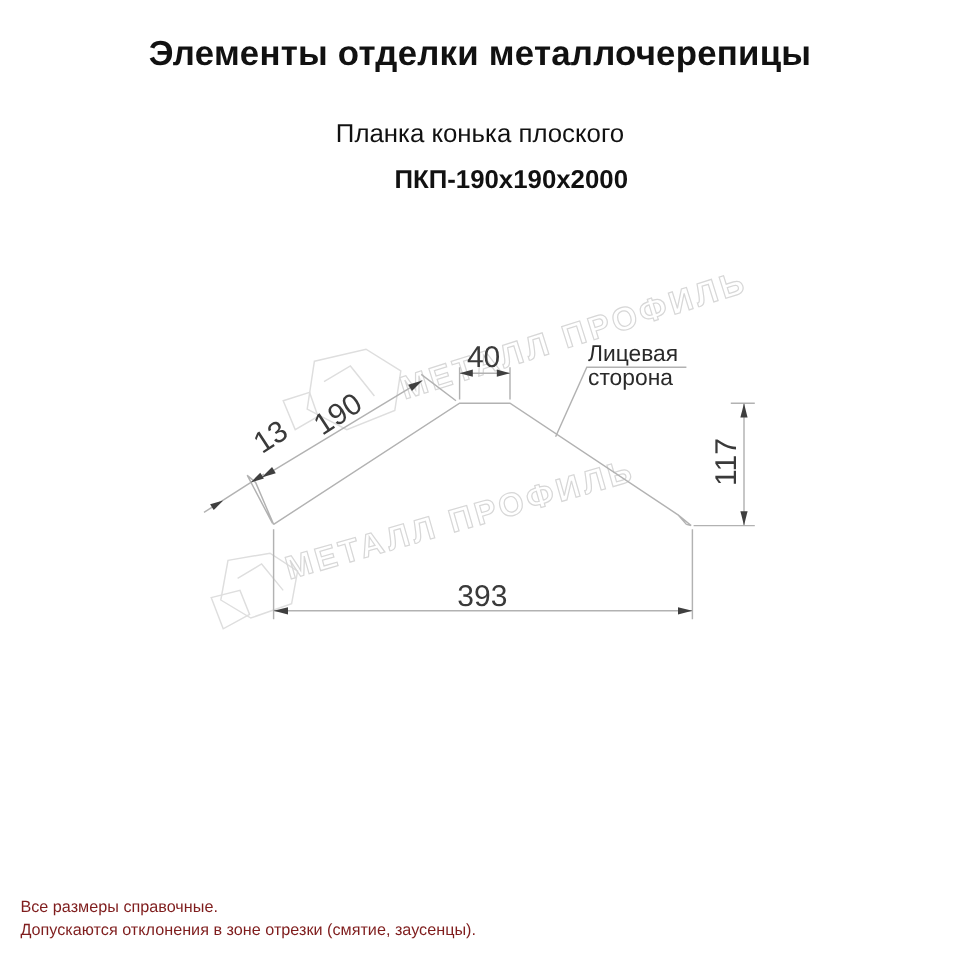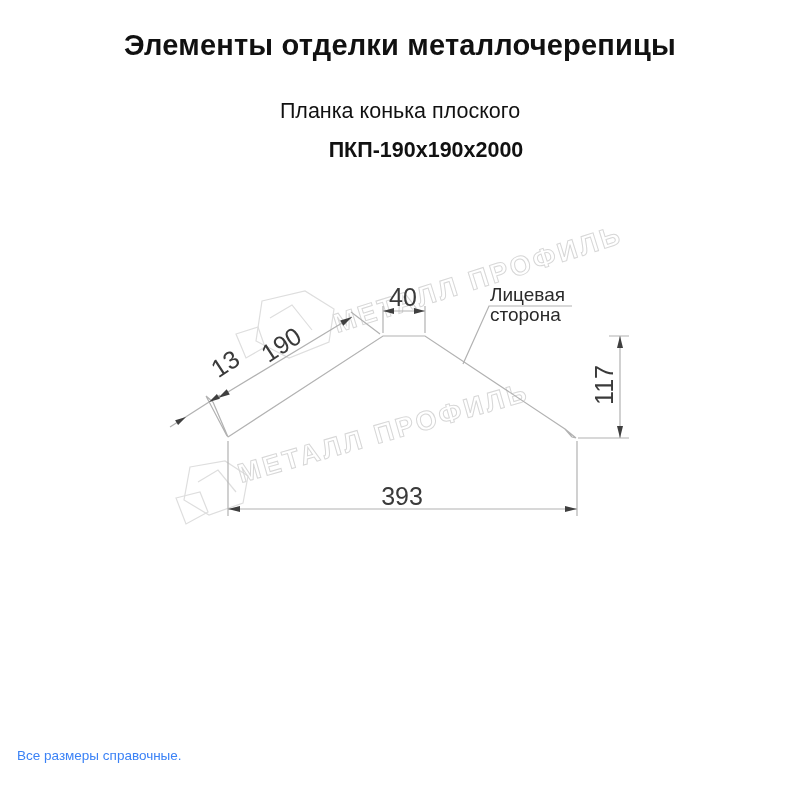--- a/index.html
+++ b/index.html
@@ -6,21 +6,21 @@
   body{
     width:800px;height:800px;background:#ffffff;overflow:hidden;
     font-family:"Liberation Sans","DejaVu Sans",sans-serif;
   }
   .page{position:relative;width:800px;height:800px;background:#fff;}
   .hdr{position:absolute;left:0;width:800px;text-align:center;color:#111;margin:0;}
   .title{top:29px;font-size:29px;font-weight:bold;letter-spacing:0.2px;}
   .subtitle{top:99px;font-size:21.5px;font-weight:normal;}
   .code{top:138px;font-size:21.5px;font-weight:bold;padding-left:26px;}
   .drawing-svg{position:absolute;left:0;top:0;}
-  .footer{position:absolute;left:17px;top:747px;color:#3b82f6;font-size:13.5px;line-height:18.5px;}
+  .footer{position:absolute;left:17px;top:747px;color:#7f1d1d;font-size:13.5px;line-height:18.5px;}
   .dimtxt{font-size:25px;fill:#3a3a3a;}
   .lbltxt{font-size:19px;fill:#2a2a2a;}
   .wmtxt{font-size:27px;font-weight:bold;fill:none;stroke:#d7d7d7;stroke-width:1;letter-spacing:3px;}
   .thin{stroke:#b2b2b2;stroke-width:1.2;fill:none;}
   .arrow{fill:#3f3f3f;stroke:none;}
   .logo{stroke:#dedede;stroke-width:1.2;fill:none;}
 </style>
 </head>
 <body>
 
@@ -88,15 +88,16 @@
 
     <g>
       <path class="thin" d="M572,306 L489,306 L463,364"></path>
       <text class="lbltxt" x="490" y="301">Лицевая</text>
       <text class="lbltxt" x="490" y="321">сторона</text>
     </g>
   </svg>
 
   <div class="footer">
     <div>Все размеры справочные.</div>
+    <div>Допускаются отклонения в зоне отрезки (смятие, заусенцы).</div>
   </div>
 
 </div>
 
 </body></html>

